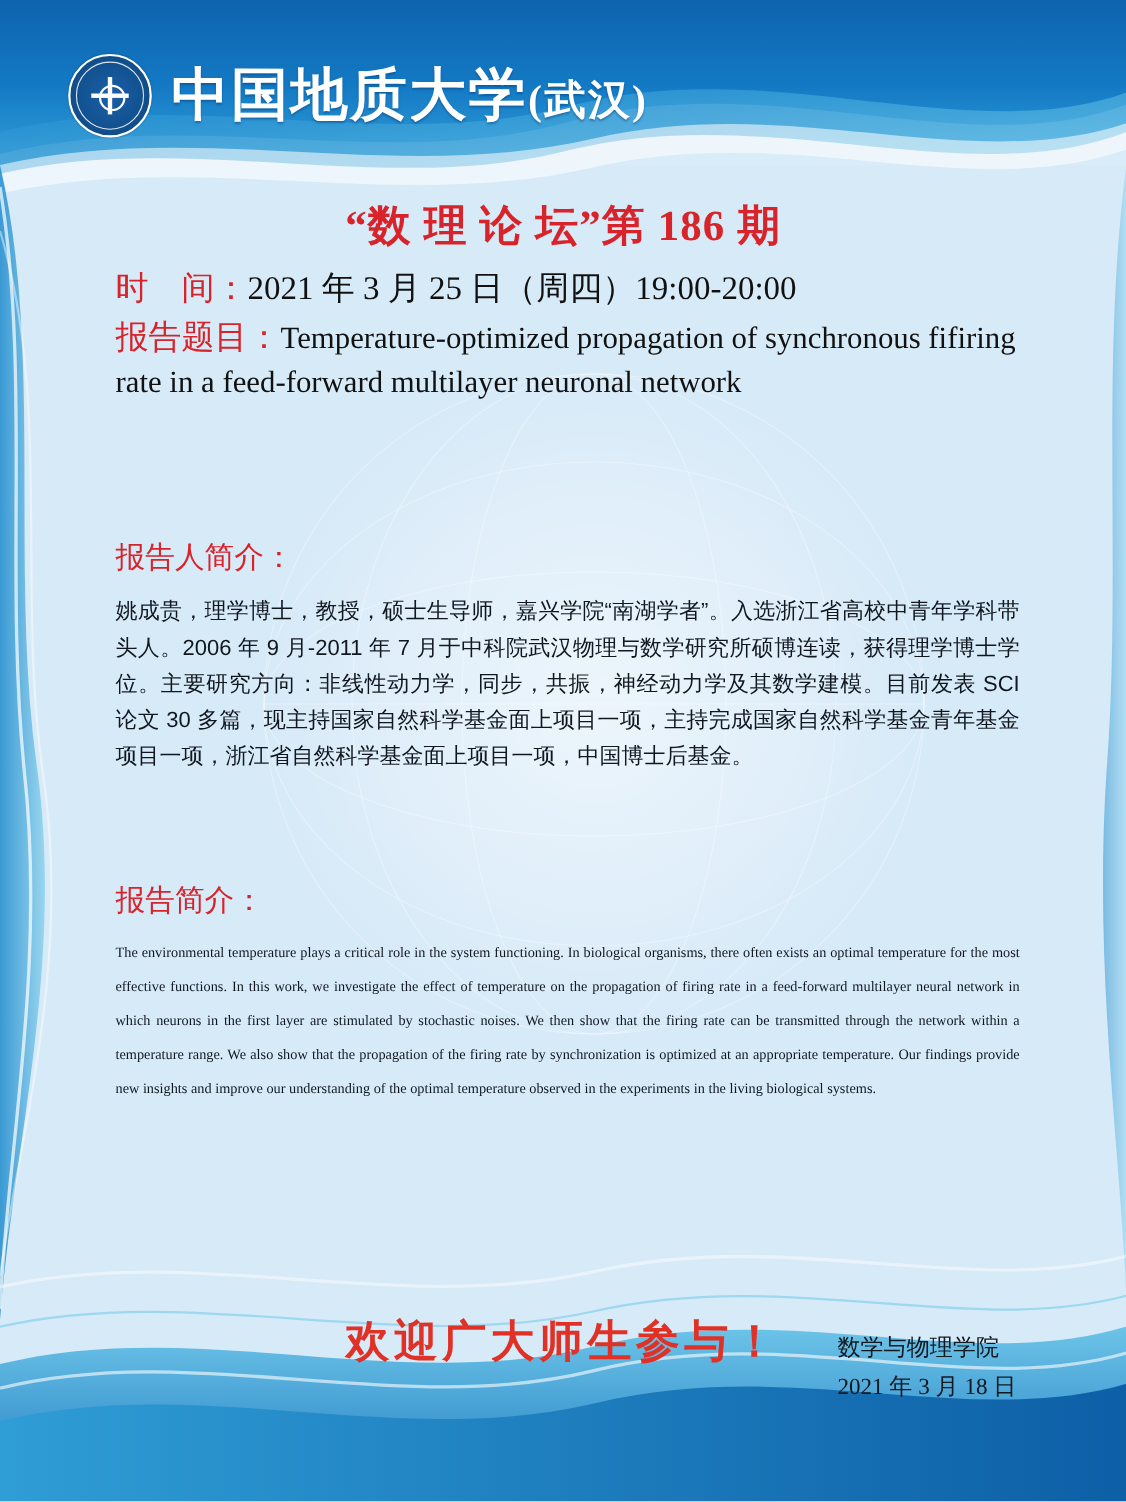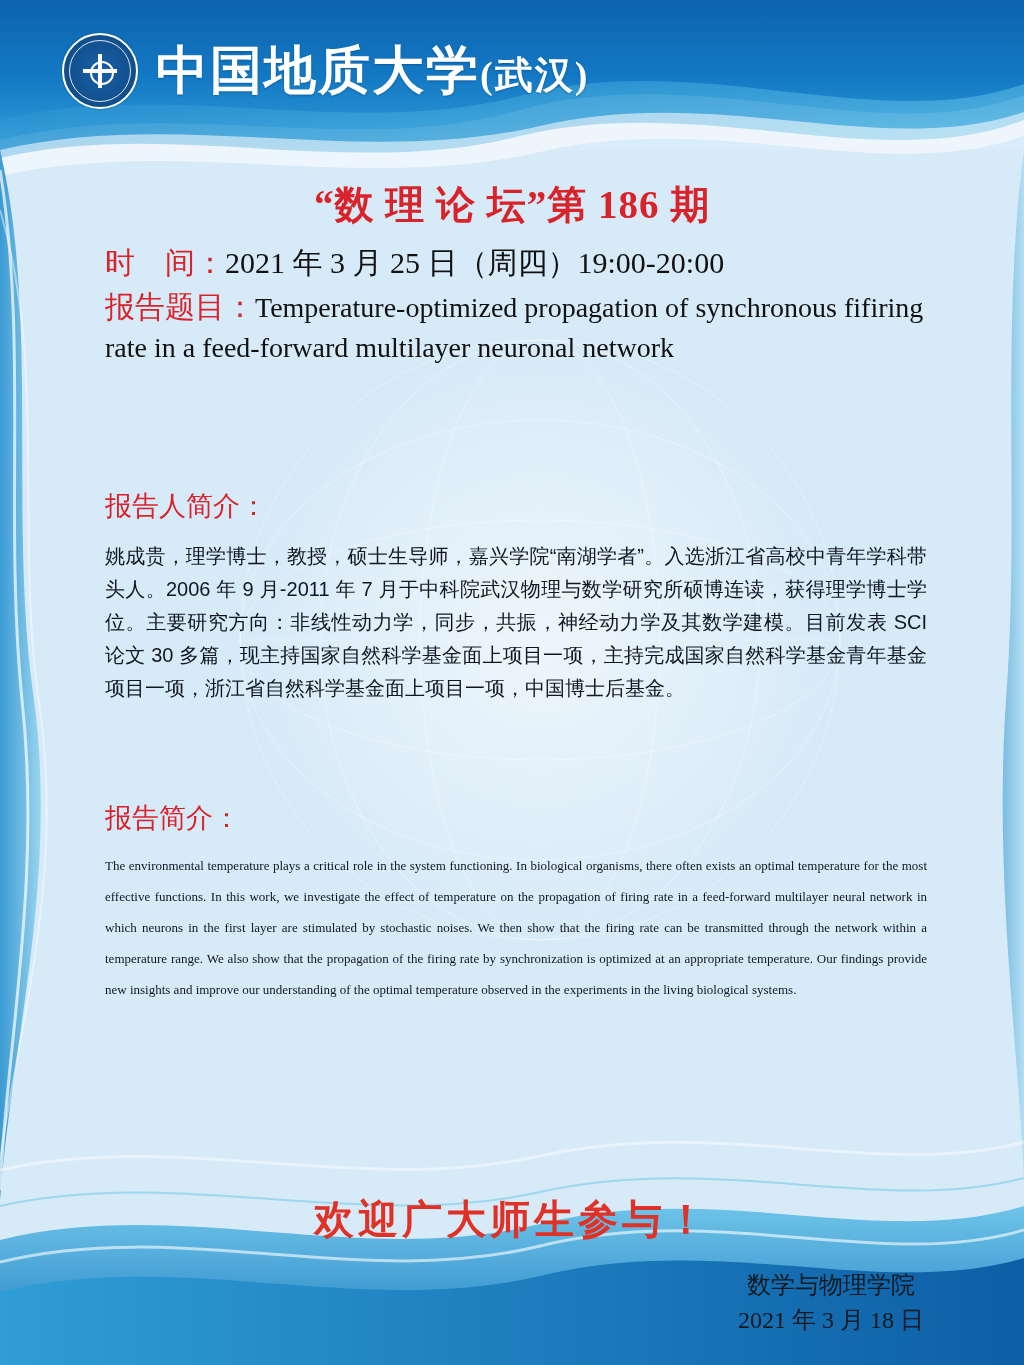--- a/index.html
+++ b/index.html
@@ -29,21 +29,21 @@
     top: 0;
     width: 1024px;
     height: 1365px;
     pointer-events: none;
   }
 
   
   .header {
     position: absolute;
     left: 0;
-    top: 0;
+    top: 16px;
     width: 1024px;
     height: 150px;
     z-index: 5;
   }
   .logo-wrap {
     position: absolute;
     left: 62px;
     top: 33px;
     display: flex;
     align-items: center;
@@ -209,23 +209,23 @@
     font-size: 40px;
     font-weight: bold;
     color: #e03127;
     letter-spacing: 4px;
     box-sizing: border-box;
   }
 
   .signature {
     position: absolute;
     right: 100px;
-    top: 1268px;
-    text-align: center;
-    font-size: 24px;
+    top: 1208px;
+    text-align: left;
+    font-size: 21px;
     line-height: 35px;
     color: #101820;
   }
 </style>
 </head>
 <body>
 
 <div id="poster">
 
   <svg class="bg-svg" viewBox="0 0 1024 1365" preserveAspectRatio="none">

